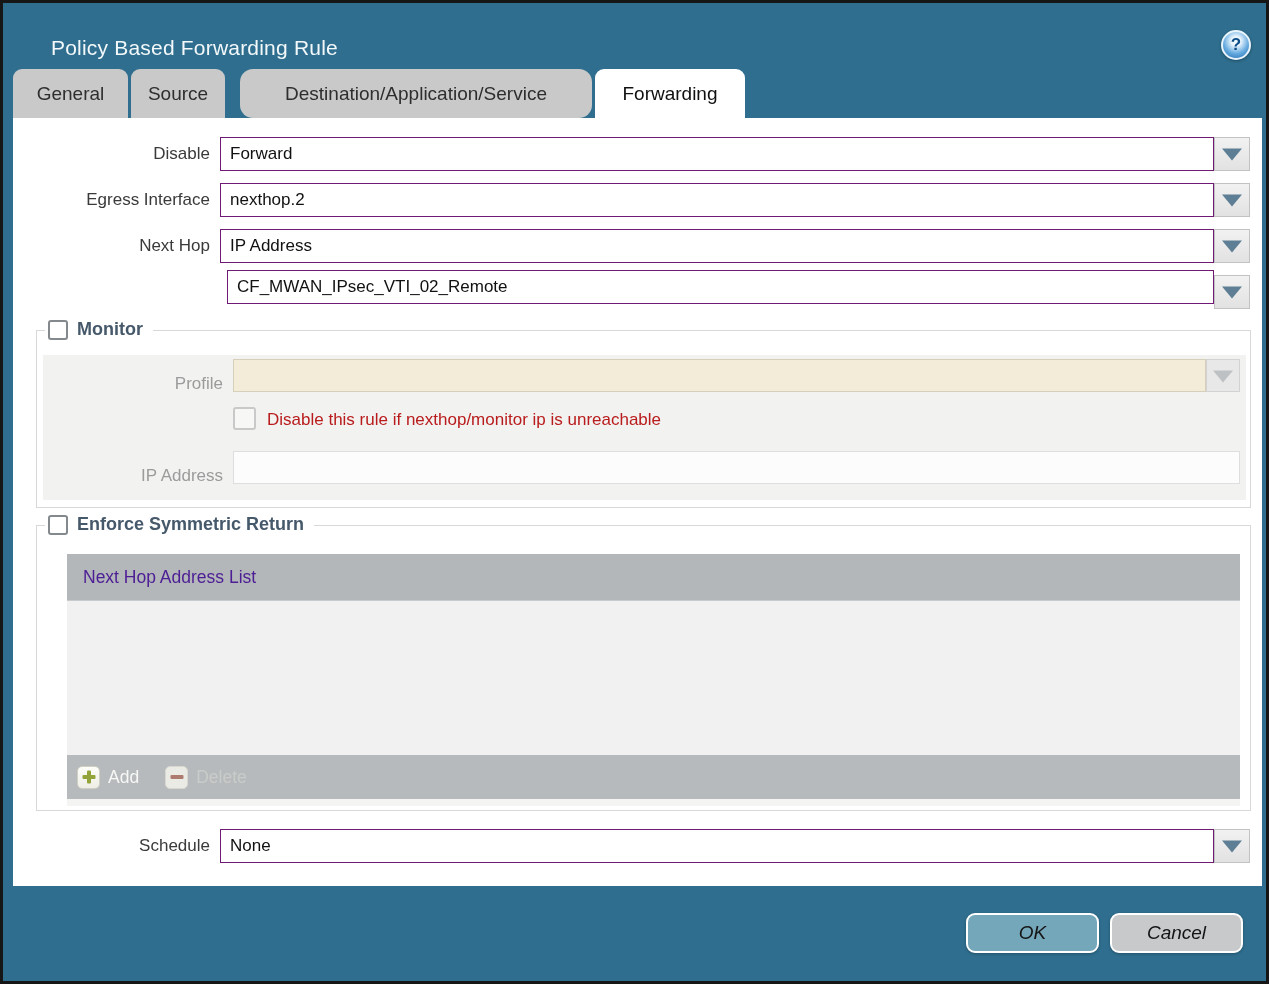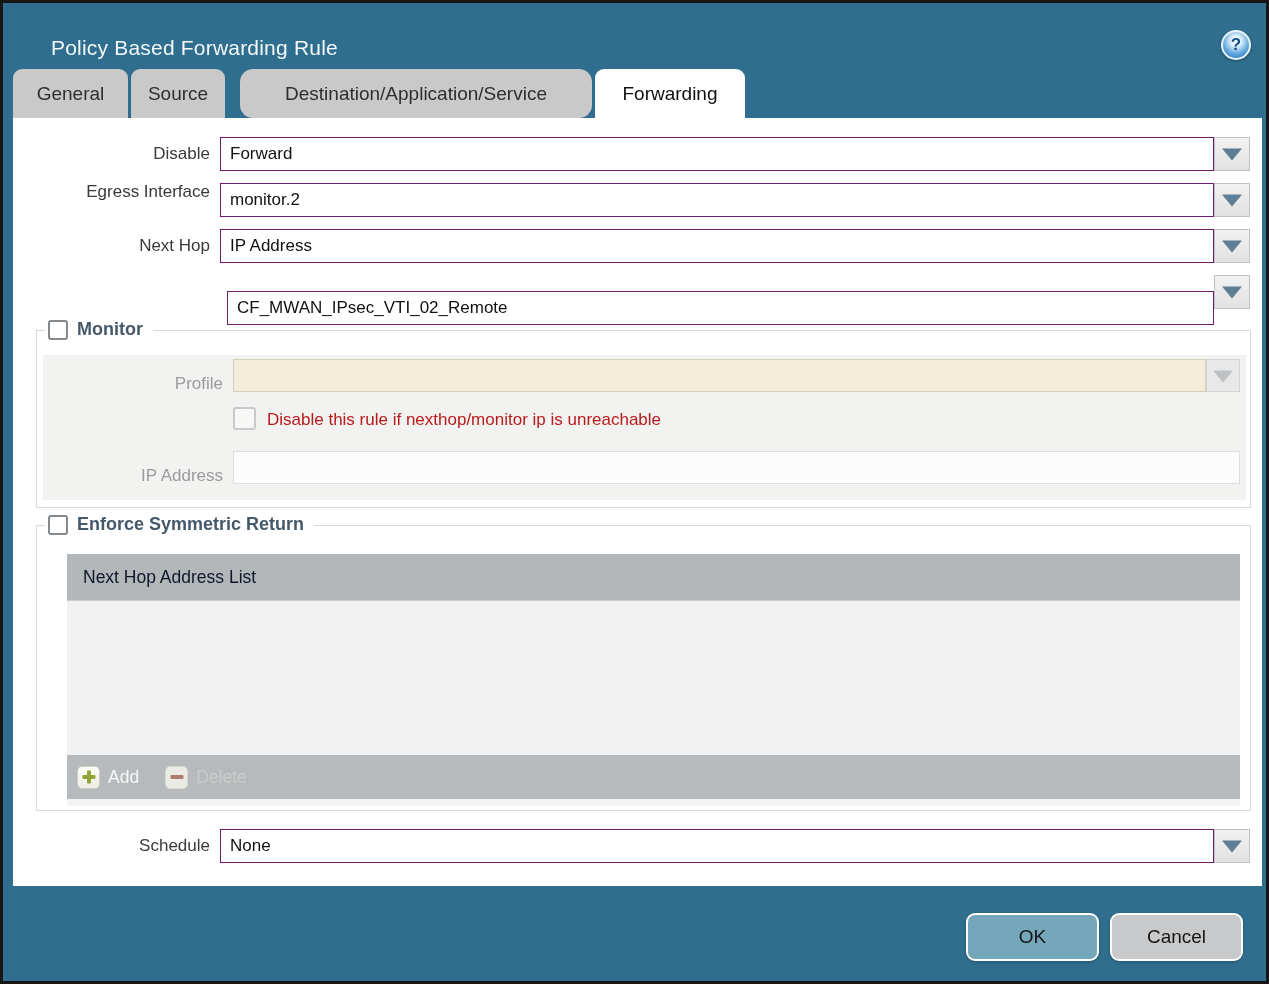--- a/index.html
+++ b/index.html
@@ -85,21 +85,21 @@
   .gray-panel { position: absolute; background: #f2f2f1; }
   .flabel.dis { color: #9b9b9b; margin-top: 8px; }
   .field.beige { background: var(--disabled-field, #f3ecd9); border-color: #d6cfba; cursor: default; }
   .field.ghost { background: #fcfcfc; border-color: #dedede; cursor: default; }
   .cbx.dis { border: 2px solid #c9c9c9; background: #f7f7f6; cursor: default; }
   .dis-text { font-size: 17px; color: #b91c1c; }
   
   .nh-table { position: absolute; left: 30px; top: 28px; right: 10px; }
   .nh-header {
     height: 47px; background: #b3b7b9; border-bottom: 1px solid #c8cbcd;
-    color: #0f172a; font-size: 17.5px; line-height: 47px; padding-left: 16px;
+    color: #4c1d95; font-size: 17.5px; line-height: 47px; padding-left: 16px;
   }
   .nh-body { height: 154px; background: #f1f1f1; }
   .nh-footer {
     height: 44px; background: #b6babc;
     display: flex; align-items: center; padding-left: 10px; gap: 26px;
   }
   .nh-strip { height: 7px; background: #f4f4f3; }
   .tool-btn { display: flex; align-items: center; gap: 8px; cursor: pointer; }
   .tool-btn.disabled { cursor: default; }
   .tool-icon {
@@ -109,25 +109,25 @@
   }
   .tool-icon .h { position: absolute; left: 50%; top: 50%; transform: translate(-50%,-50%); width: 13px; height: 4px; border-radius: 1px; }
   .tool-icon .v { position: absolute; left: 50%; top: 50%; transform: translate(-50%,-50%); width: 4px; height: 13px; border-radius: 1px; }
   .add-icon .h, .add-icon .v { background: #92a439; }
   .del-icon { background: #ebebe5; border-color: #d8d8d0; }
   .del-icon .h { background: #ad7b6f; }
   .tool-label { font-size: 17.5px; color: #f7f8f6; }
   .tool-label.dim { color: #c9ccc8; }
   
   .btn {
-    position: absolute; top: 910px; width: 133px; height: 48px;
+    position: absolute; top: 910px; width: 133px; height: 40px;
     border: 2px solid #ffffff; border-radius: 9px;
     font-size: 19px; color: #141414;
     display: flex; align-items: center; justify-content: center;
-    cursor: pointer; box-shadow: 0 1px 3px rgba(0,0,0,.25);
+    cursor: pointer; box-shadow: 0 1px 3px rgba(0,0,0,.25); font-style: italic;
   }
   .btn-ok { left: 963px; background: var(--ok-button, #74a7ba); }
   .btn-cancel { left: 1107px; background: var(--cancel-button, #c7c9cb); }
 </style>
 </head>
 <body>
 
 <div class="screen">
 
   <div class="titlebar">
@@ -147,29 +147,29 @@
   <div class="tab tab-forwarding active">
     <span>Forwarding</span>
   </div>
 
   <div class="content">
 
     <div class="flabel" style="left:0;top:19px;width:197px;">Disable</div>
     <div class="field" style="left:207px;top:19px;width:994px;">Forward</div>
     <div class="dd-btn" style="left:1201px;top:19px;"></div>
 
-    <div class="flabel" style="left:0;top:57px;width:197px;padding-left:47px;">Egress Interface</div>
-    <div class="field" style="left:207px;top:65px;width:994px;">monitor.2</div>
+    <div class="flabel" style="left:0;top:65px;width:197px;padding-left:47px;">Egress Interface</div>
+    <div class="field" style="left:207px;top:65px;width:994px;">nexthop.2</div>
     <div class="dd-btn" style="left:1201px;top:65px;"></div>
 
     <div class="flabel" style="left:0;top:111px;width:197px;">Next Hop</div>
     <div class="field" style="left:207px;top:111px;width:994px;">IP Address</div>
     <div class="dd-btn" style="left:1201px;top:111px;"></div>
 
-    <div class="field" style="left:214px;top:173px;width:987px;">CF_MWAN_IPsec_VTI_02_Remote</div>
+    <div class="field" style="left:214px;top:152px;width:987px;">CF_MWAN_IPsec_VTI_02_Remote</div>
     <div class="dd-btn" style="left:1201px;top:157px;"></div>
 
     <div class="fset" style="left:23px;top:212px;width:1215px;height:178px;">
       <div class="fset-legend">
         <div class="cbx"></div>
         <div class="fset-title">Monitor</div>
       </div>
     </div>
     <div class="gray-panel" style="left:30px;top:237px;width:1203px;height:145px;"></div>
 

